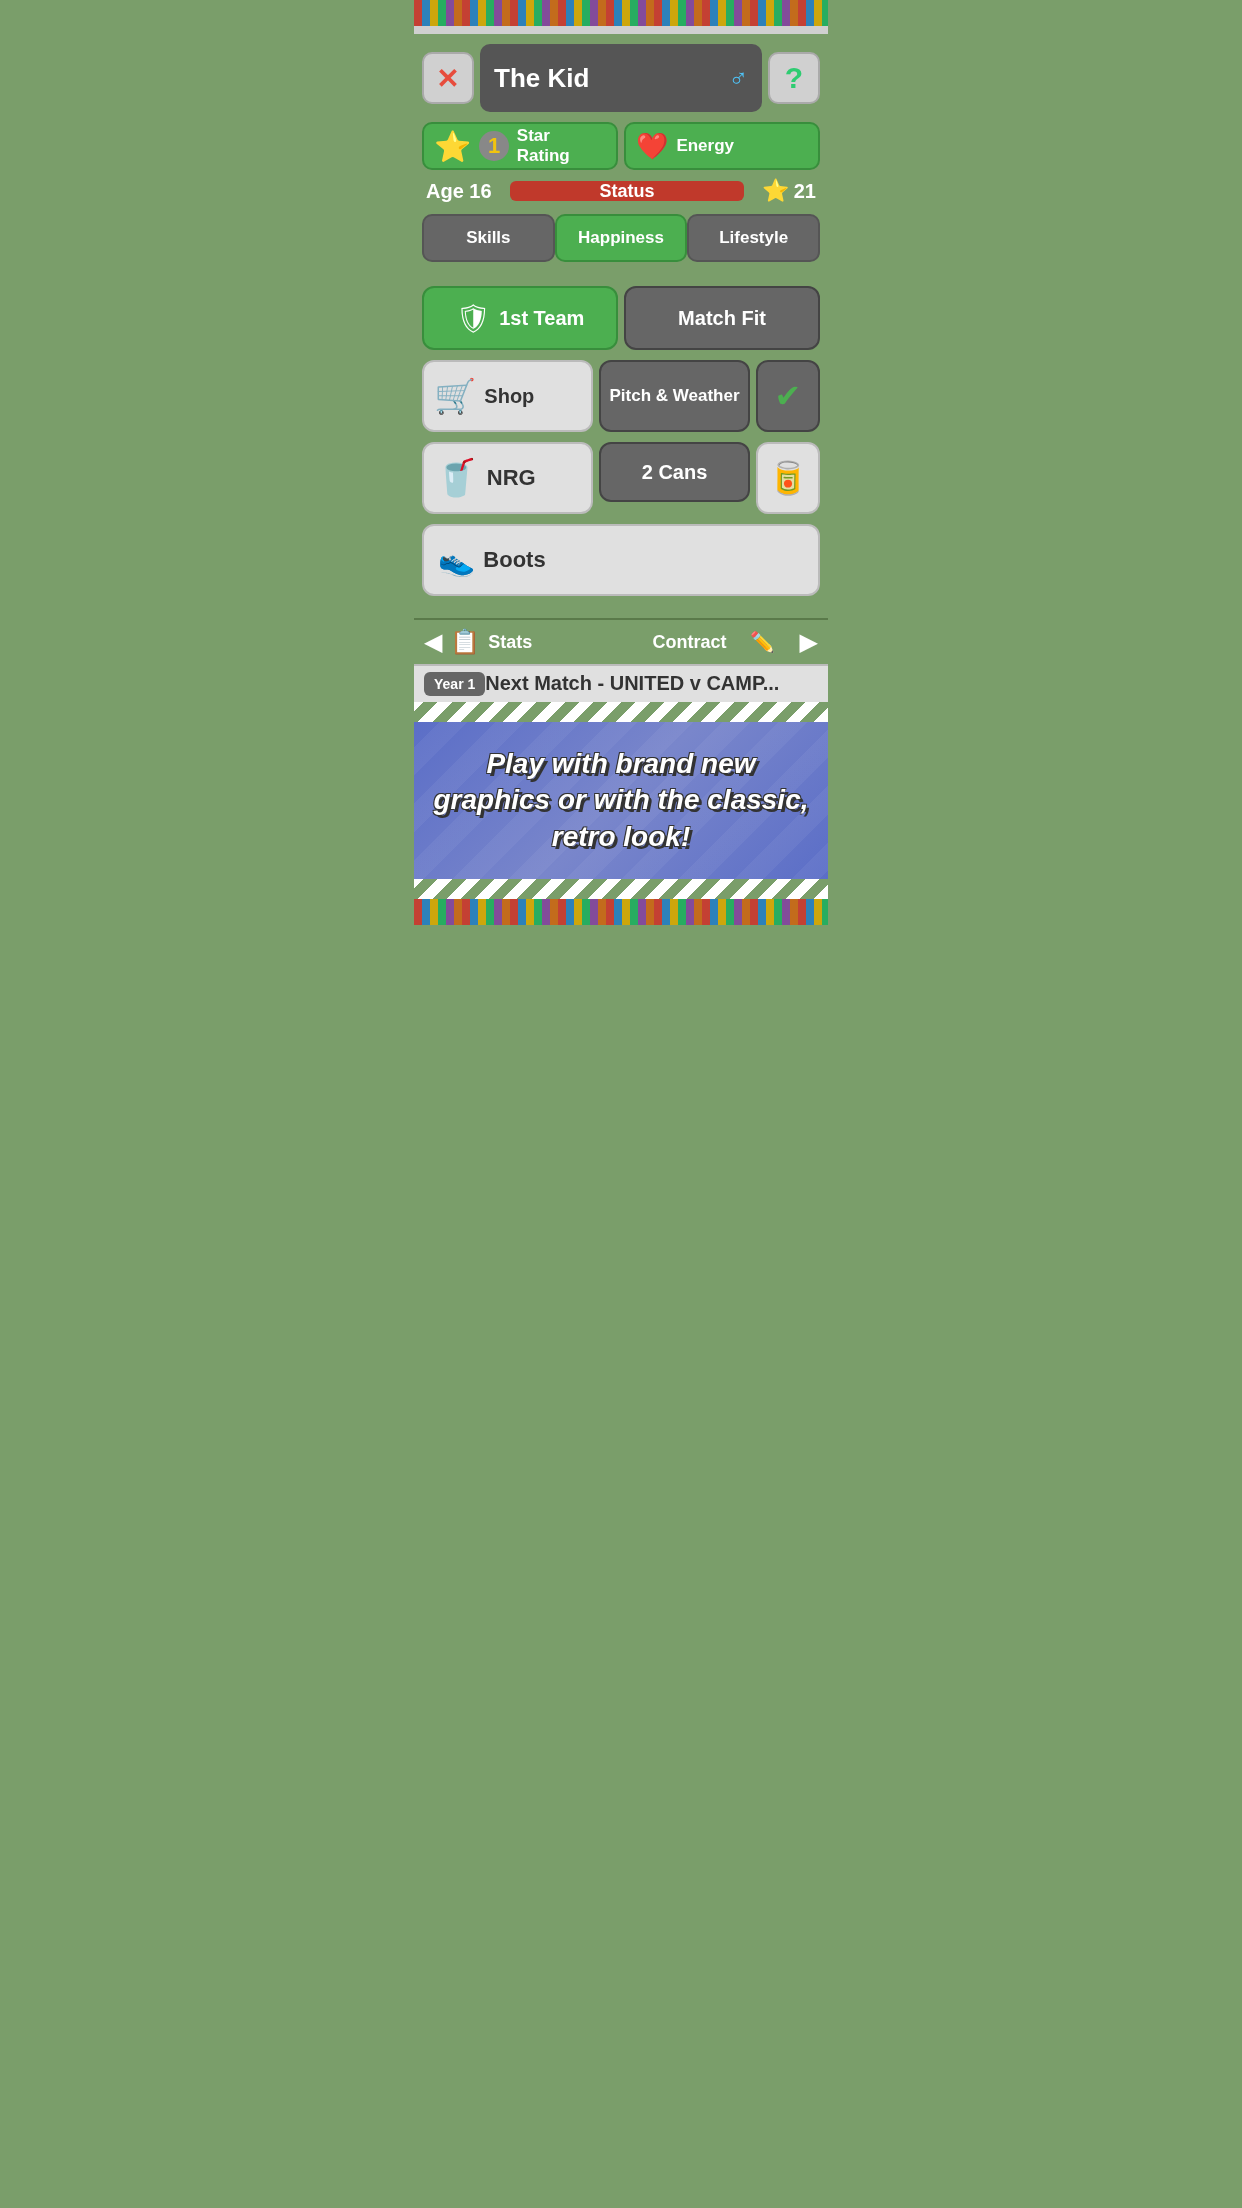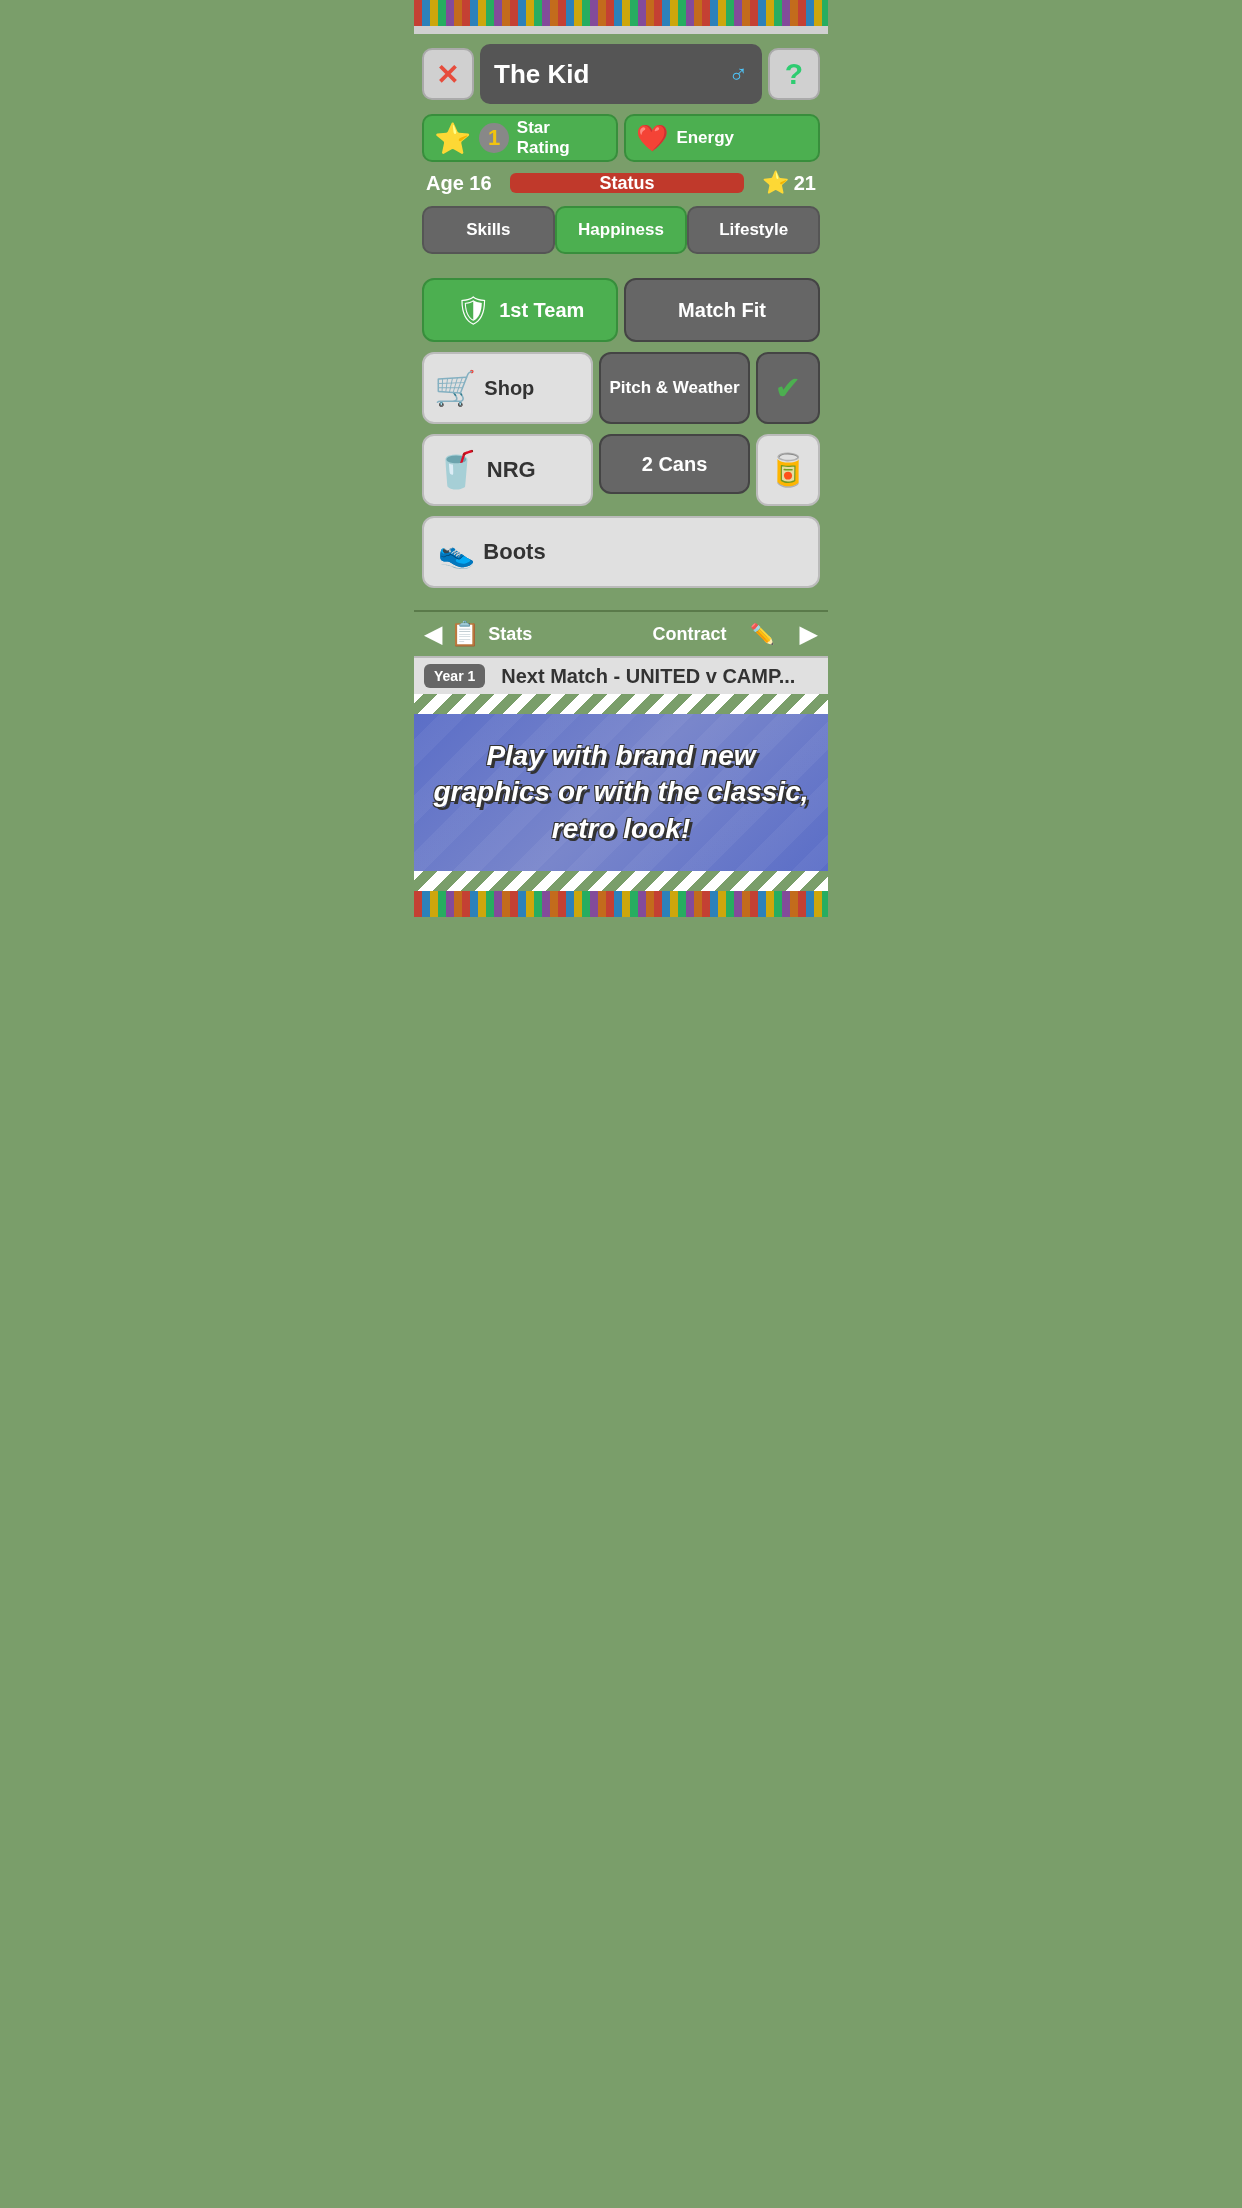--- a/index.html
+++ b/index.html
@@ -72,21 +72,21 @@
     .close-btn .x-icon {
       font-size: 28px;
       color: #e74c3c;
       font-weight: bold;
     }
 
     .title-bar {
       flex: 1;
       background: #555;
       border-radius: 10px;
-      height: 60px;
+      height: 68px;
       display: flex;
       align-items: center;
       justify-content: space-between;
       padding: 0 14px;
     }
     .title-text {
       color: white;
       font-size: 26px;
       font-weight: bold;
     }
@@ -488,22 +488,22 @@
       font-size: 20px;
       color: #90caf9;
     }
 
     
     .year-ticker {
       background: #e0e0e0;
       border-top: 2px solid #bbb;
       padding: 6px 10px;
       display: flex;
-      align-items: flex-end;
-      gap: 16px;
+      align-items: flex-start;
+      gap: 0;
       overflow: hidden;
     }
     .year-badge {
       background: #666;
       color: white;
       font-size: 14px;
       font-weight: bold;
       padding: 4px 10px;
       border-radius: 6px;
       white-space: nowrap;

